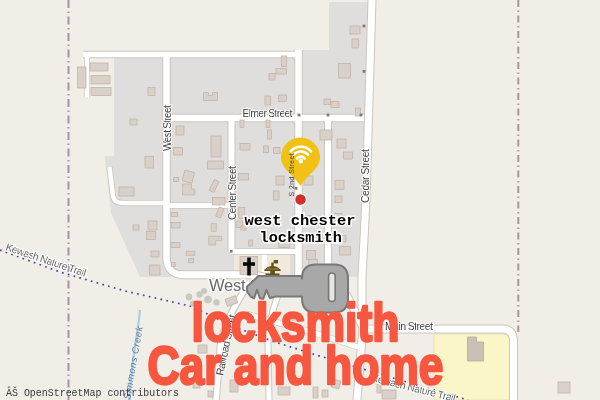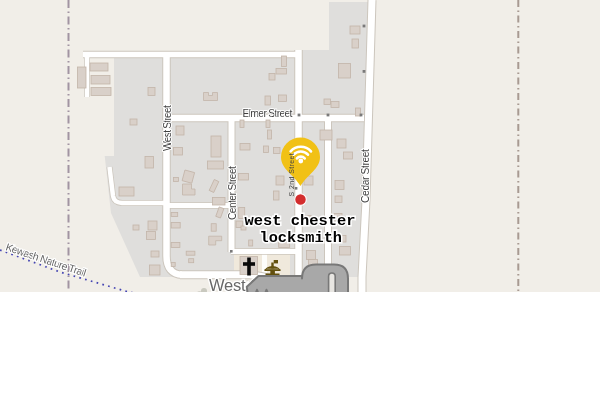--- a/index.html
+++ b/index.html
@@ -1,16 +1,16 @@
 <!DOCTYPE html>
 <html><head>
 <meta charset="utf-8">
 <style>
   html,body{margin:0;padding:0;}
-  #map{width:600px;height:292px;position:relative;overflow:hidden;background:#f9a8d4;}
+  #map{width:600px;height:400px;position:relative;overflow:hidden;background:#f9a8d4;}
   svg{display:block;}
   text{font-family:"Liberation Sans", sans-serif;}
 </style>
 </head>
 <body>
 
 <div id="map">
 <svg width="600" height="400" viewBox="0 0 600 400">
 
 <rect x="0" y="0" width="600" height="400" fill="#f1eee8"></rect>

